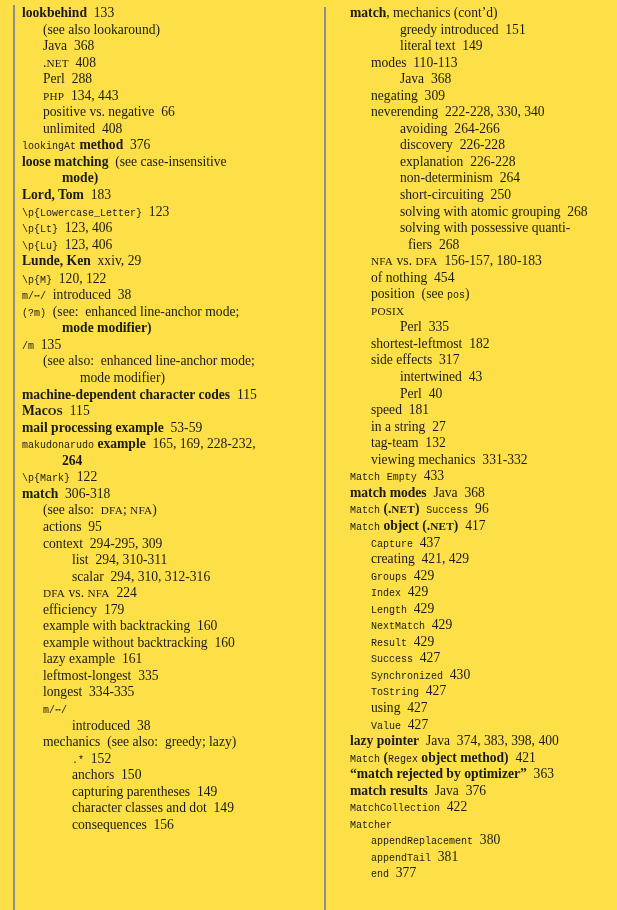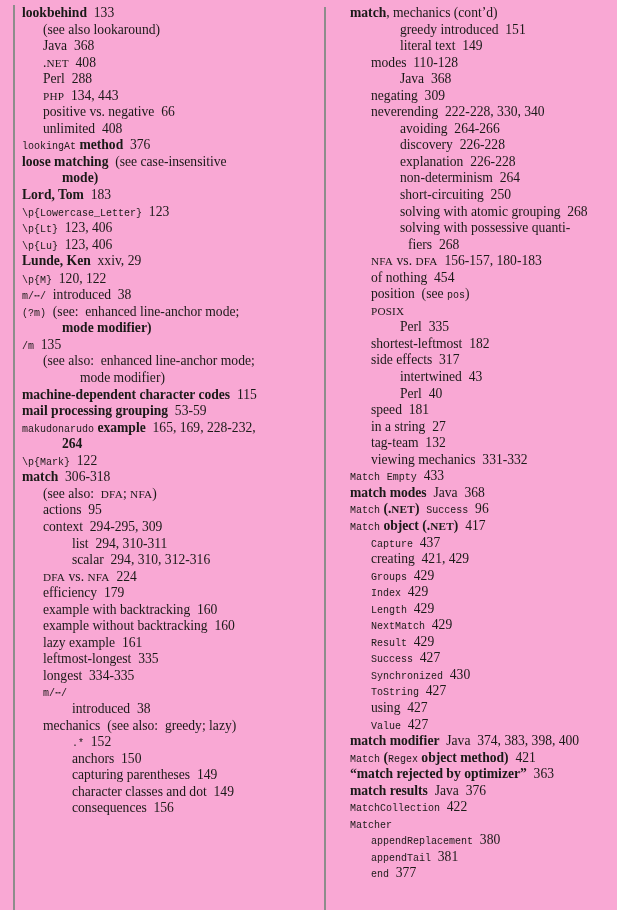--- a/index.html
+++ b/index.html
@@ -4,21 +4,21 @@
 <style>
   html, body {
     margin: 0;
     padding: 0;
     background: #e8e8e6;
   }
   .page {
     position: relative;
     width: 617px;
     height: 910px;
-    background: #f9a8d4;
+    background: #fde047;
     color: #1a1a18;
     font-family: "Liberation Serif", serif;
     overflow: hidden;
   }
   .rule {
     position: absolute;
     width: 1.5px;
     background: #8d8d8b;
   }
   .rule-left  { left: 13px;  top: 5px; bottom: 0; }
@@ -74,21 +74,22 @@
       <div class="line i0"><span class="s-m">\p{Lu}</span><span class="s-r">  123, 406</span></div>
       <div class="line i0"><span class="s-b">Lunde, Ken</span><span class="s-r">  xxiv, 29</span></div>
       <div class="line i0 gap"><span class="s-m">\p{M}</span><span class="s-r">  120, 122</span></div>
       <div class="line i0"><span class="s-m">m/⋯/</span><span class="s-r">  introduced  38</span></div>
       <div class="line i0"><span class="s-m">(?m)</span><span class="s-r">  (see:  enhanced line-anchor mode;</span></div>
       <div class="line ic1"><span class="s-r">mode modifier)</span></div>
       <div class="line i0"><span class="s-m">/m</span><span class="s-r">  135</span></div>
       <div class="line i1"><span class="s-r">(see also:  enhanced line-anchor mode;</span></div>
       <div class="line ic2"><span class="s-r">mode modifier)</span></div>
       <div class="line i0"><span class="s-b">machine-dependent character codes</span><span class="s-r">  115</span></div>
-      <div class="line i0"><span class="s-b">mail processing grouping</span><span class="s-r">  53-59</span></div>
+      <div class="line i0"><span class="s-b">Mac</span><span class="s-bsc">OS</span><span class="s-r">  115</span></div>
+      <div class="line i0"><span class="s-b">mail processing example</span><span class="s-r">  53-59</span></div>
       <div class="line i0"><span class="s-m">makudonarudo</span><span class="s-b"> example</span><span class="s-r">  165, 169, 228-232,</span></div>
       <div class="line ic1"><span class="s-r">264</span></div>
       <div class="line i0"><span class="s-m">\p{Mark}</span><span class="s-r">  122</span></div>
       <div class="line i0"><span class="s-b">match</span><span class="s-r">  306-318</span></div>
       <div class="line i1"><span class="s-r">(see also:  </span><span class="s-sc">DFA</span><span class="s-r">; </span><span class="s-sc">NFA</span><span class="s-r">)</span></div>
       <div class="line i1"><span class="s-r">actions  95</span></div>
       <div class="line i1"><span class="s-r">context  294-295, 309</span></div>
       <div class="line i2"><span class="s-r">list  294, 310-311</span></div>
       <div class="line i2"><span class="s-r">scalar  294, 310, 312-316</span></div>
       <div class="line i1"><span class="s-sc">DFA</span><span class="s-r"> vs. </span><span class="s-sc">NFA</span><span class="s-r">  224</span></div>
@@ -104,21 +105,21 @@
       <div class="line i2"><span class="s-m">.*</span><span class="s-r">  152</span></div>
       <div class="line i2"><span class="s-r">anchors  150</span></div>
       <div class="line i2"><span class="s-r">capturing parentheses  149</span></div>
       <div class="line i2"><span class="s-r">character classes and dot  149</span></div>
       <div class="line i2"><span class="s-r">consequences  156</span></div>
     </div>
   <div class="col col-right">
       <div class="line i0"><span class="s-b">match</span><span class="s-r">, mechanics (cont’d)</span></div>
       <div class="line i2"><span class="s-r">greedy introduced  151</span></div>
       <div class="line i2"><span class="s-r">literal text  149</span></div>
-      <div class="line i1"><span class="s-r">modes  110-128</span></div>
+      <div class="line i1"><span class="s-r">modes  110-113</span></div>
       <div class="line i2"><span class="s-r">Java  368</span></div>
       <div class="line i1"><span class="s-r">negating  309</span></div>
       <div class="line i1"><span class="s-r">neverending  222-228, 330, 340</span></div>
       <div class="line i2"><span class="s-r">avoiding  264-266</span></div>
       <div class="line i2"><span class="s-r">discovery  226-228</span></div>
       <div class="line i2"><span class="s-r">explanation  226-228</span></div>
       <div class="line i2"><span class="s-r">non-determinism  264</span></div>
       <div class="line i2"><span class="s-r">short-circuiting  250</span></div>
       <div class="line i2"><span class="s-r">solving with atomic grouping  268</span></div>
       <div class="line i2"><span class="s-r">solving with possessive quanti-</span></div>
@@ -145,21 +146,21 @@
       <div class="line i1"><span class="s-m">Groups</span><span class="s-r">  429</span></div>
       <div class="line i1"><span class="s-m">Index</span><span class="s-r">  429</span></div>
       <div class="line i1"><span class="s-m">Length</span><span class="s-r">  429</span></div>
       <div class="line i1"><span class="s-m">NextMatch</span><span class="s-r">  429</span></div>
       <div class="line i1"><span class="s-m">Result</span><span class="s-r">  429</span></div>
       <div class="line i1"><span class="s-m">Success</span><span class="s-r">  427</span></div>
       <div class="line i1"><span class="s-m">Synchronized</span><span class="s-r">  430</span></div>
       <div class="line i1"><span class="s-m">ToString</span><span class="s-r">  427</span></div>
       <div class="line i1"><span class="s-r">using  427</span></div>
       <div class="line i1"><span class="s-m">Value</span><span class="s-r">  427</span></div>
-      <div class="line i0"><span class="s-b">match modifier</span><span class="s-r">  Java  374, 383, 398, 400</span></div>
+      <div class="line i0"><span class="s-b">lazy pointer</span><span class="s-r">  Java  374, 383, 398, 400</span></div>
       <div class="line i0"><span class="s-m">Match</span><span class="s-b"> (</span><span class="s-m">Regex</span><span class="s-b"> object method)</span><span class="s-r">  421</span></div>
       <div class="line i0"><span class="s-b">“match rejected by optimizer”</span><span class="s-r">  363</span></div>
       <div class="line i0"><span class="s-b">match results</span><span class="s-r">  Java  376</span></div>
       <div class="line i0"><span class="s-m">MatchCollection</span><span class="s-r">  422</span></div>
       <div class="line i0"><span class="s-m">Matcher</span></div>
       <div class="line i1"><span class="s-m">appendReplacement</span><span class="s-r">  380</span></div>
       <div class="line i1"><span class="s-m">appendTail</span><span class="s-r">  381</span></div>
       <div class="line i1"><span class="s-m">end</span><span class="s-r">  377</span></div>
     </div>
 </div>

